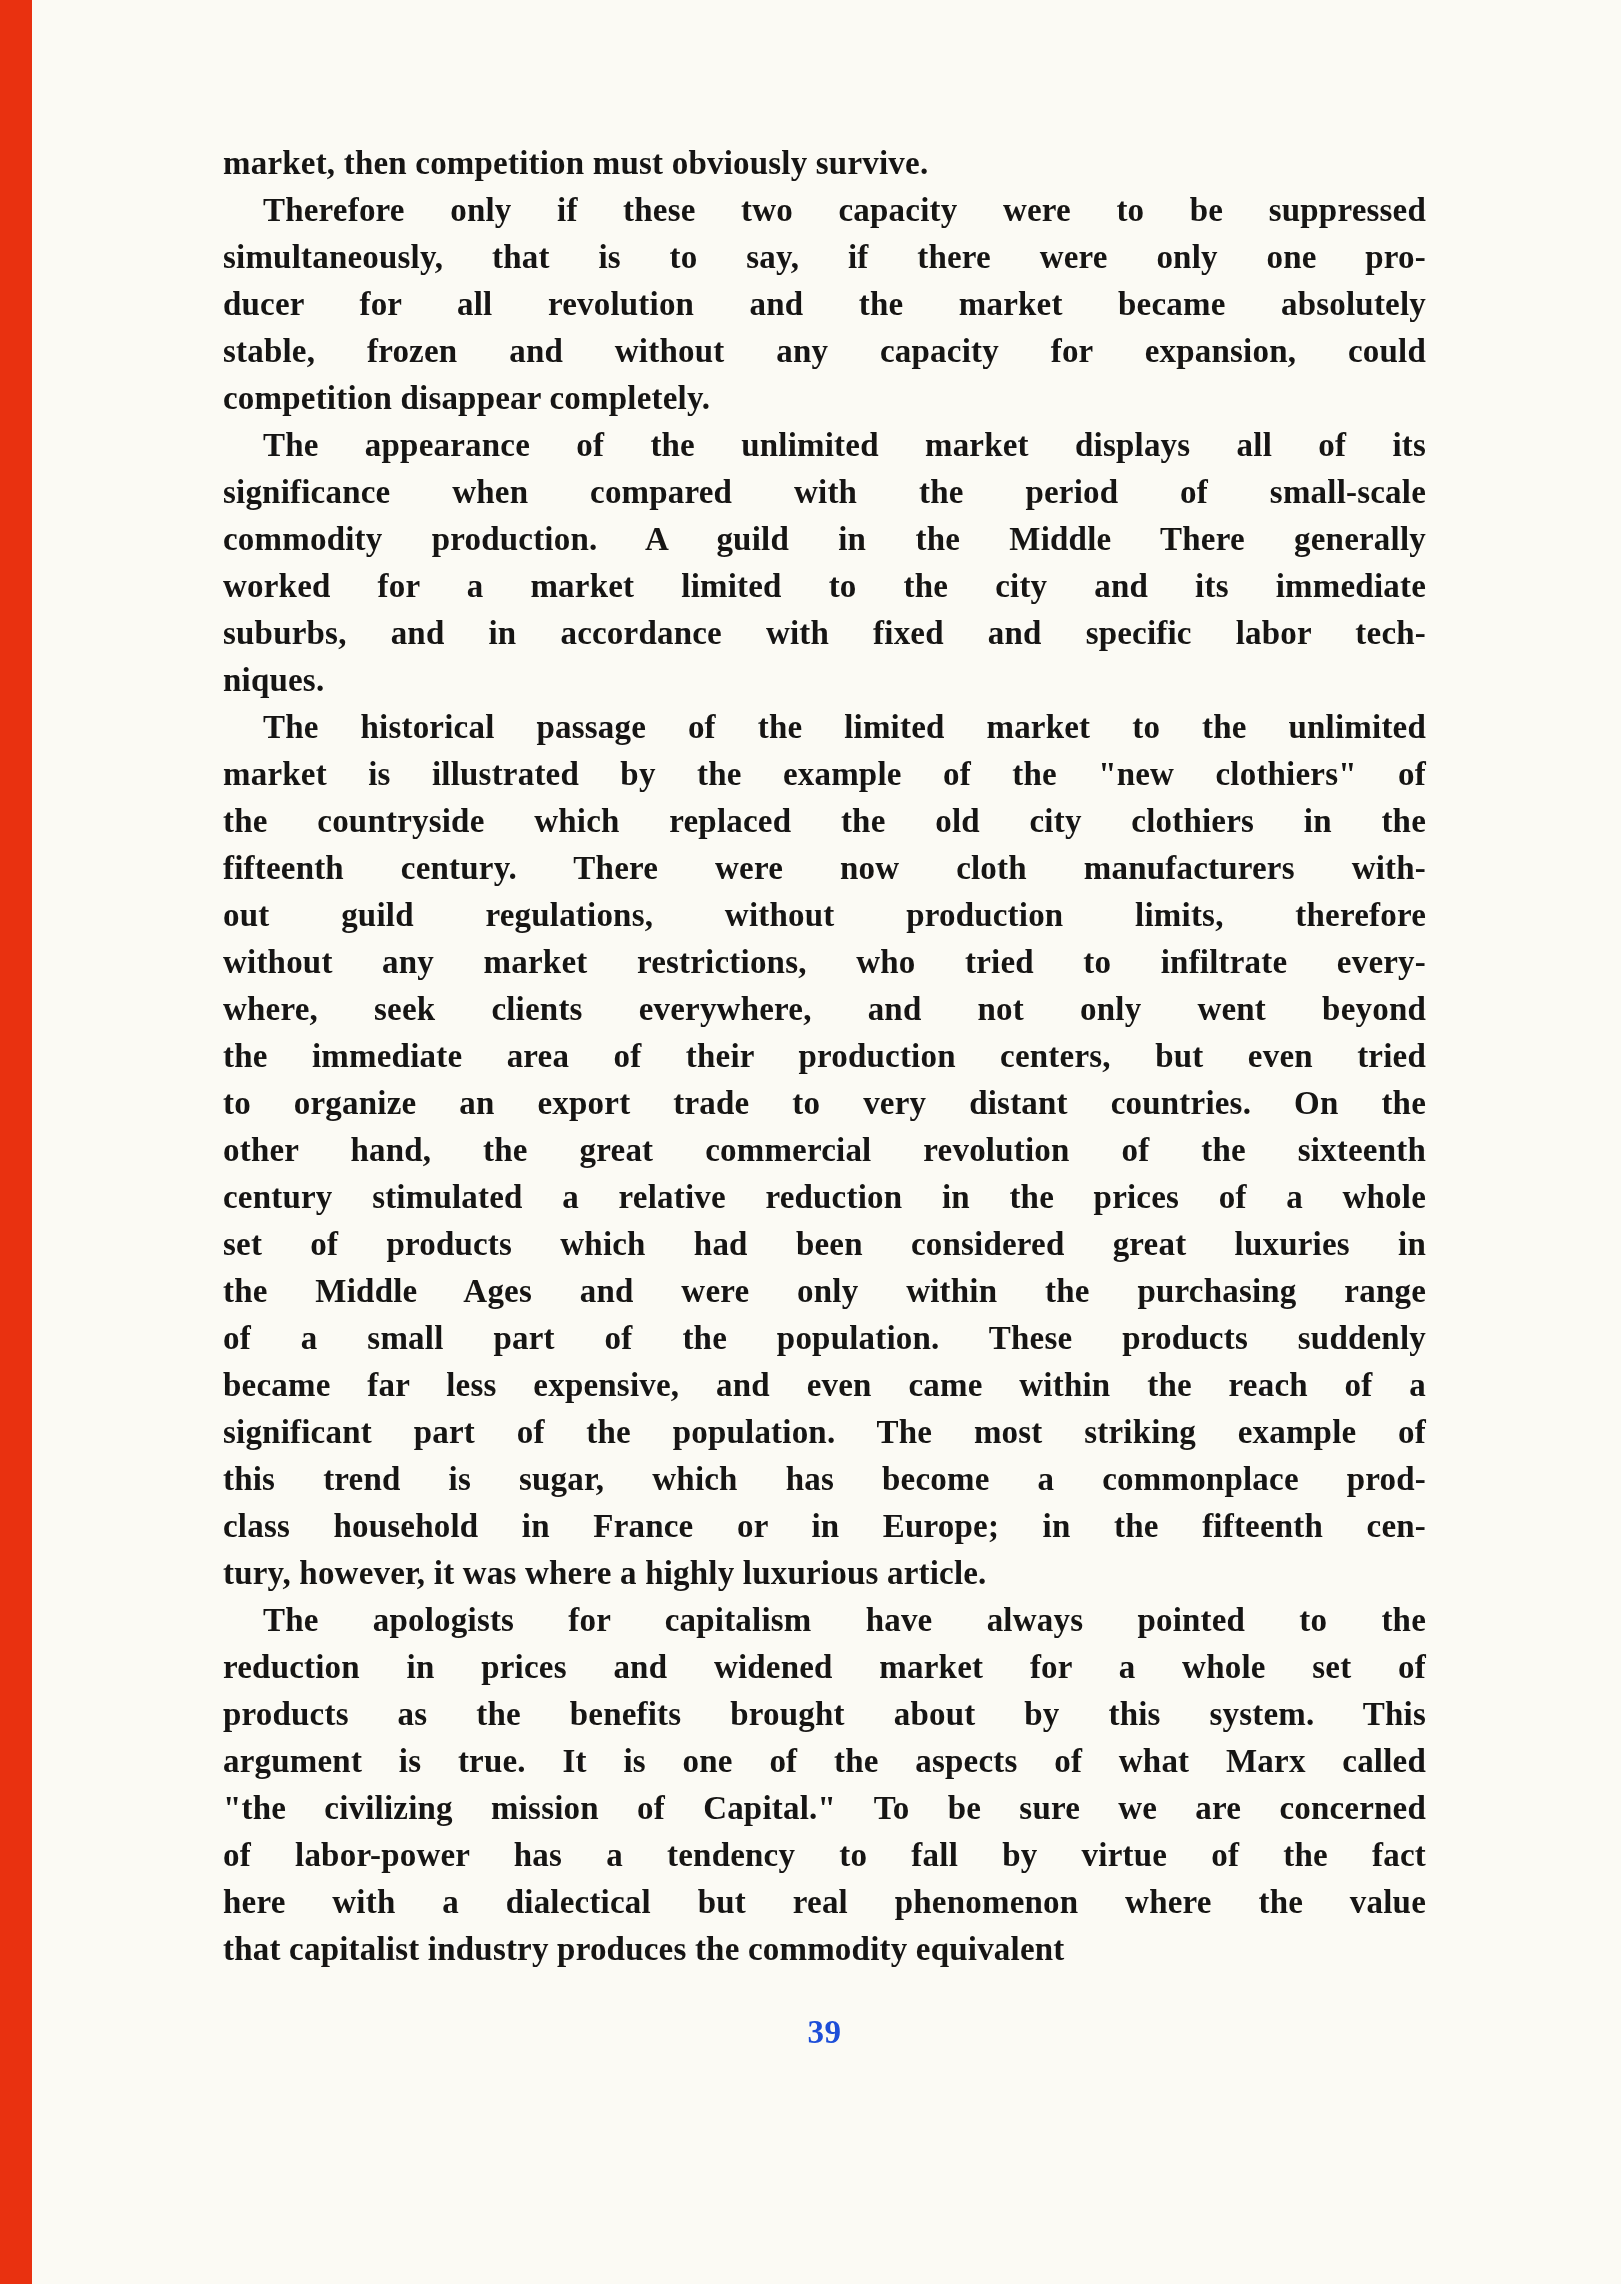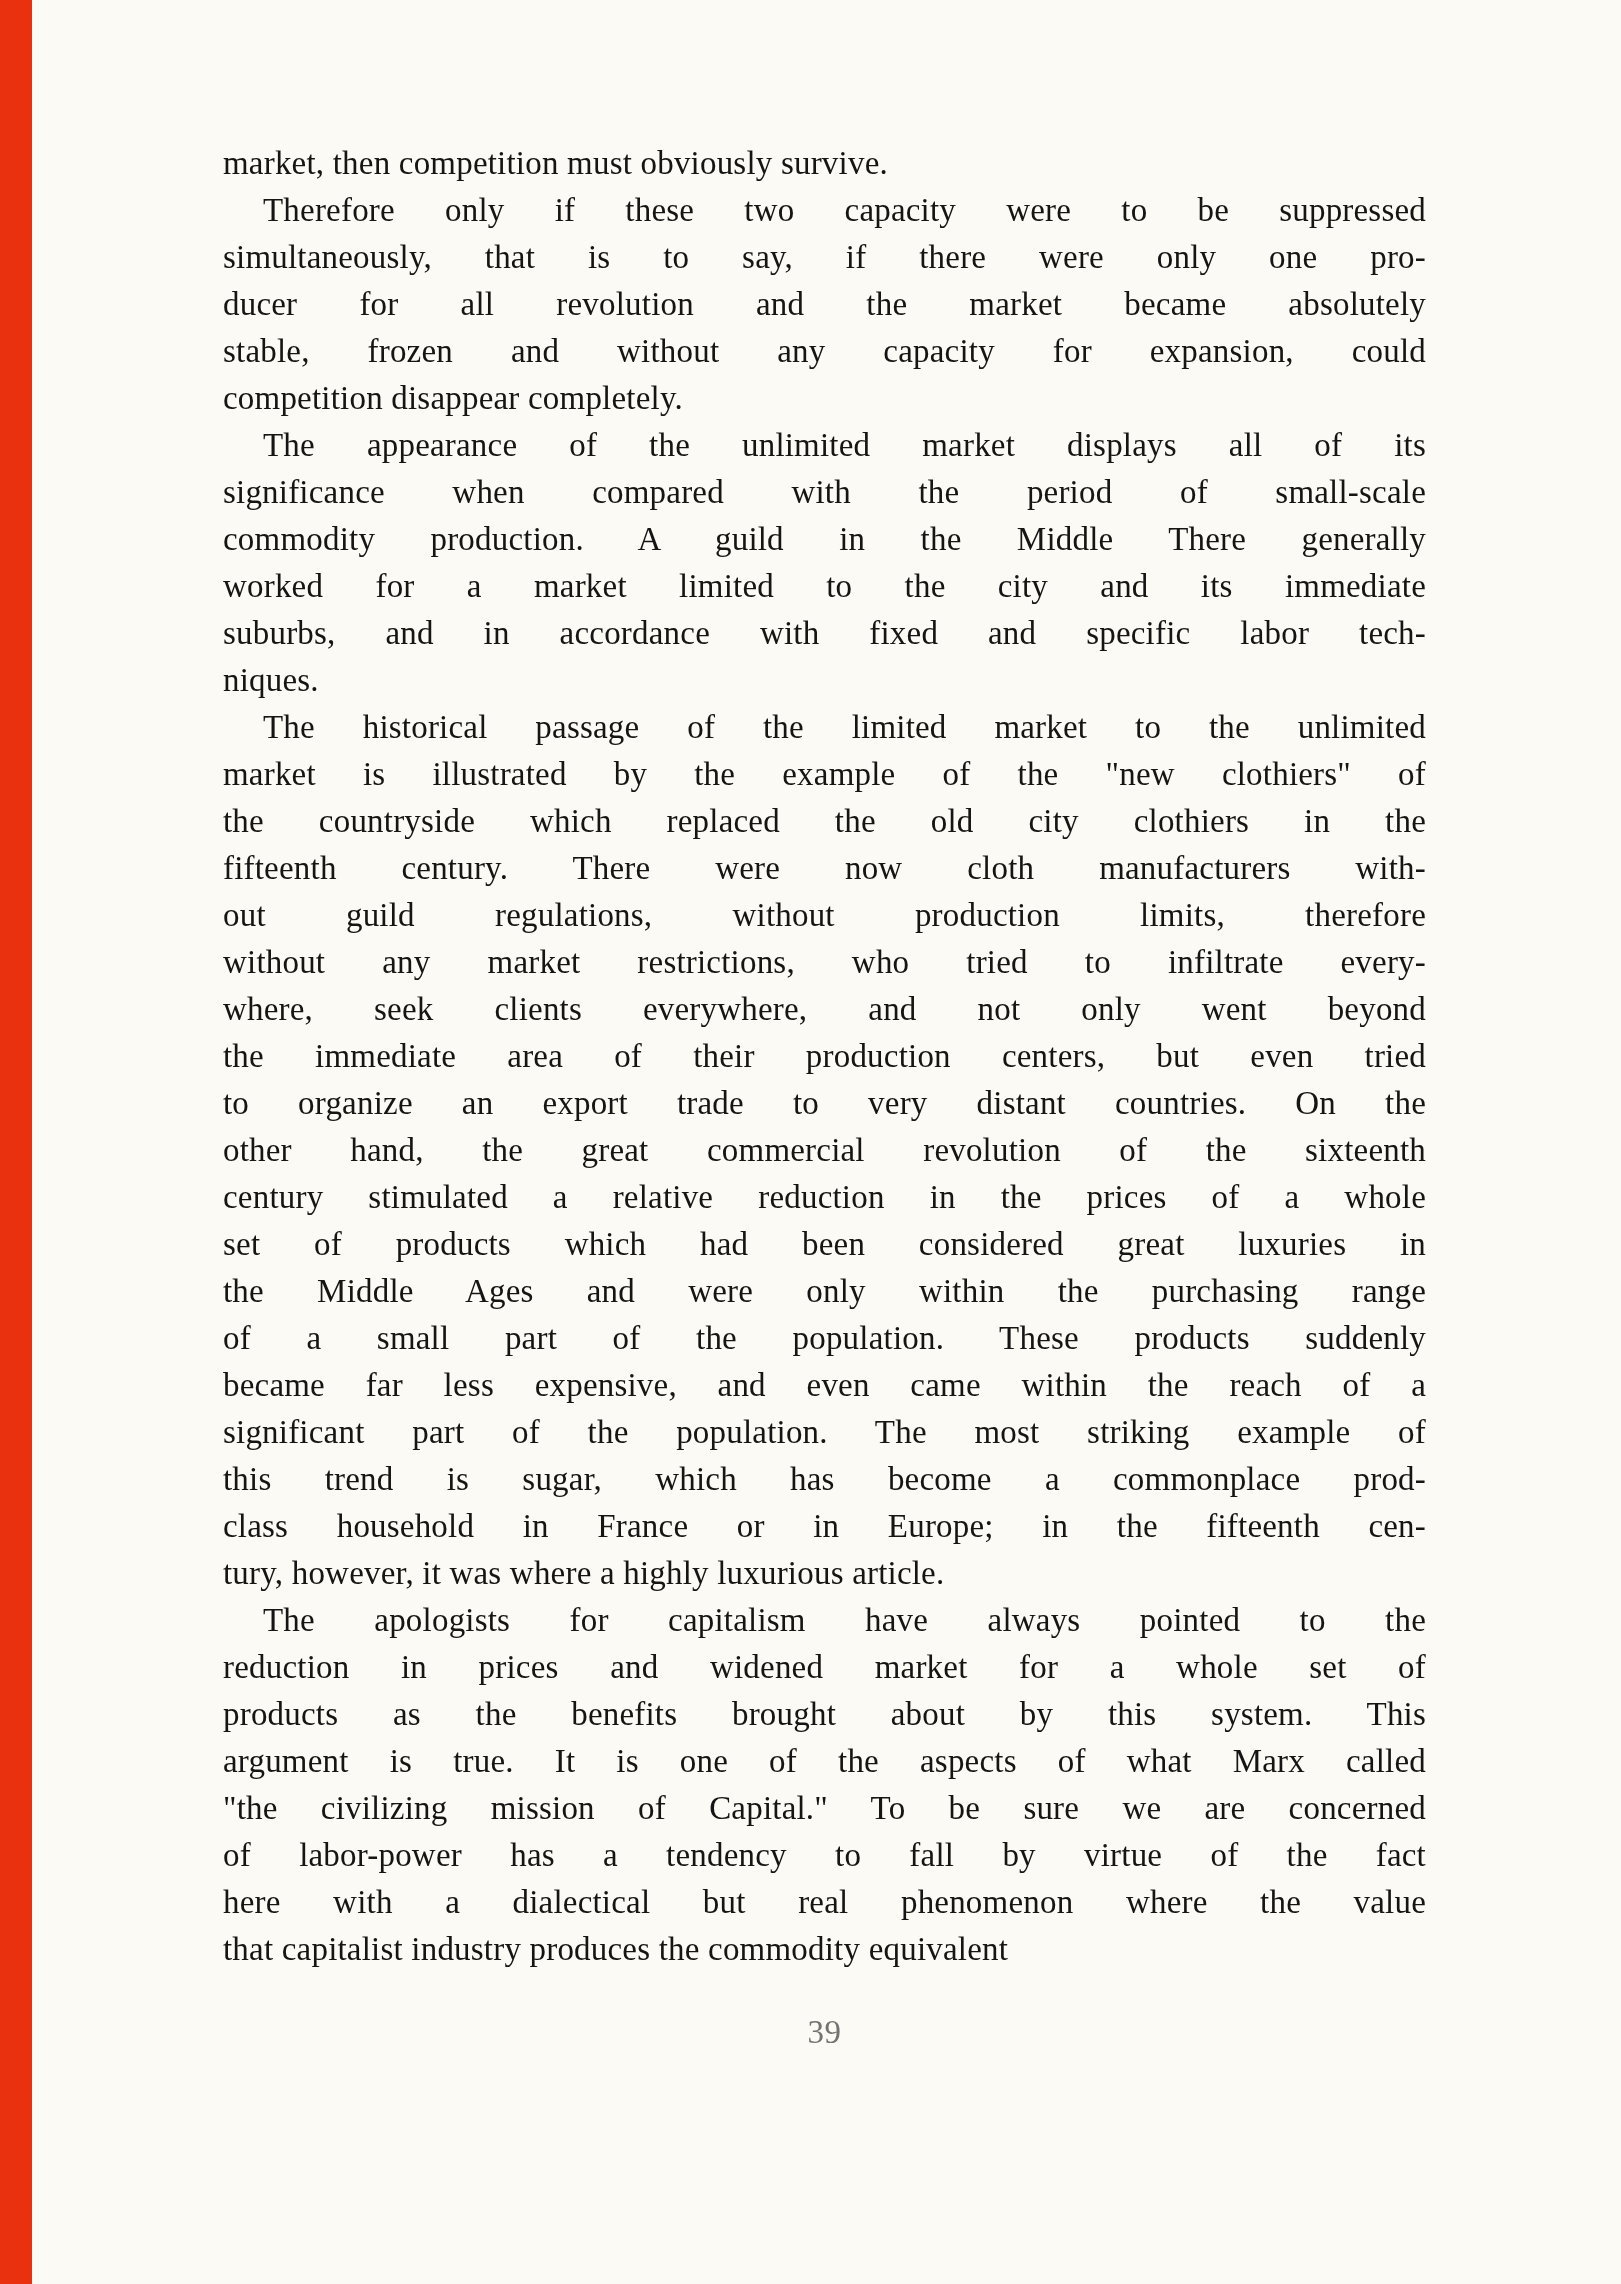--- a/index.html
+++ b/index.html
@@ -11,20 +11,21 @@
     height: 2284px;
     position: relative;
     background: #fbfaf4;
     overflow: hidden;
     font-family: "Liberation Serif", "DejaVu Serif", serif;
   }
   .page {
     position: absolute;
     inset: 0;
     background: #fbfaf4;
+    font-weight: bold;
   }
   .spine {
     position: absolute;
     left: 0;
     top: 0;
     width: 32px;
     height: 100%;
   }
   .text-block {
     position: absolute;
@@ -51,21 +52,21 @@
   p.indent .line:first-child {
     text-indent: 40px;
   }
   .page-number {
     position: absolute;
     top: 2014px;
     left: 223px;
     width: 1203px;
     text-align: center;
     font-size: 33px;
-    color: #737373;
+    color: #1d4ed8;
     letter-spacing: 0.4px;
   }
 </style>
 </head>
 <body>
 
 <div class="page" style="background: rgb(251, 250, 244);">
   <div class="spine" style="background: rgb(233, 49, 16);"></div>
   <div class="text-block">
       <p>

